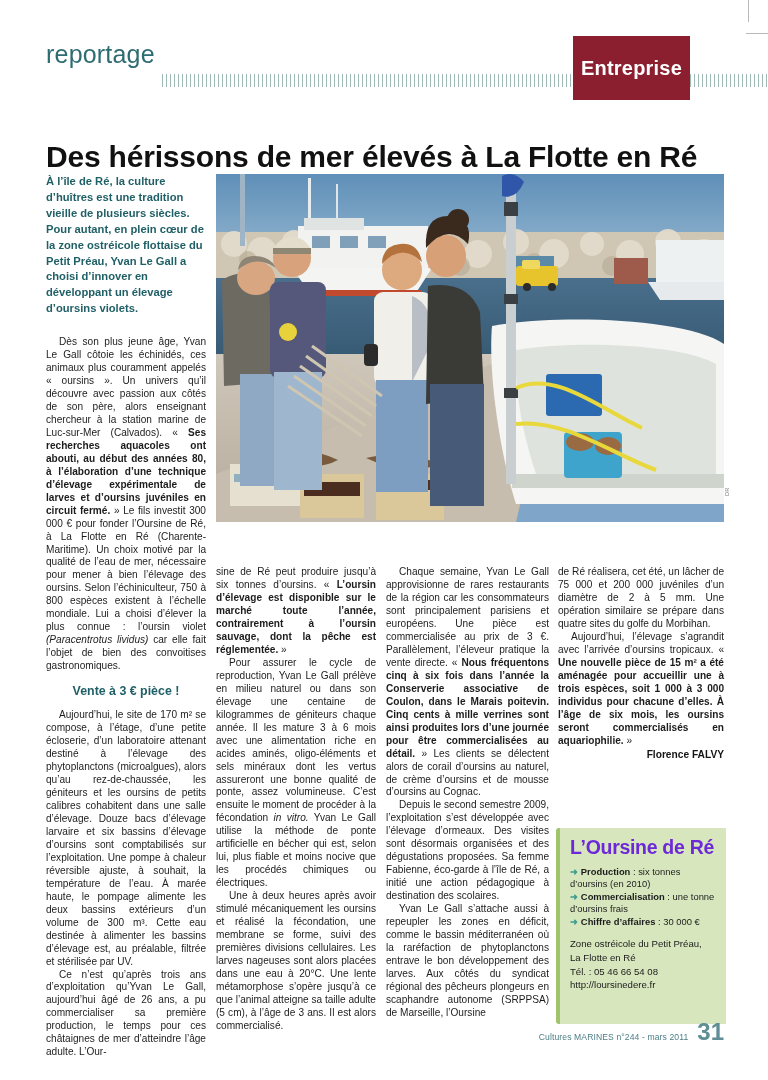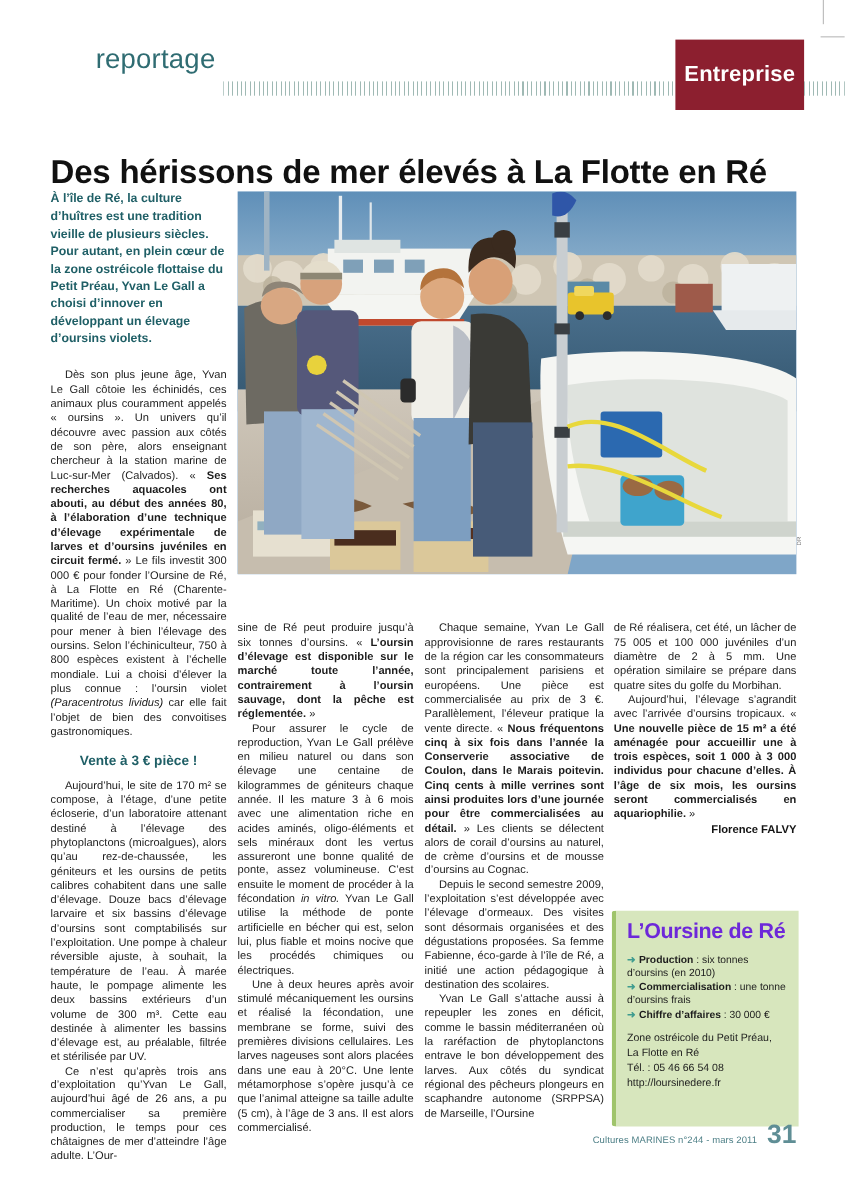--- a/index.html
+++ b/index.html
@@ -12,21 +12,21 @@
     position:relative;
     overflow:hidden;
   }
   .page{position:relative;width:768px;height:1080px;}
 
   
   .crop-v{position:absolute;left:748px;top:0;width:1px;height:22px;background:#b8b8b8;}
   .crop-h{position:absolute;left:746px;top:33px;width:22px;height:1px;background:#b8b8b8;}
 
   
-  .header{position:absolute;left:0;top:28px;width:680px;height:60px;margin-left:41px;}
+  .header{position:absolute;left:0;top:28px;width:680px;height:60px;}
   .kicker{
     position:absolute;left:46px;top:12px;
     font-size:25px;letter-spacing:.2px;
     color:#2f6c72;font-weight:400;
   }
   .hatch{
     position:absolute;top:46px;height:13px;
     background-image:repeating-linear-gradient(
       to right,
       #9fb9b4 0px,#9fb9b4 1px,
@@ -321,21 +321,21 @@
     <p>Une à deux heures après avoir stimulé mécaniquement les oursins et réalisé la fécondation, une membrane se forme, suivi des premières divisions cellulaires. Les larves nageuses sont alors placées dans une eau à 20°C. Une lente métamorphose s’opère jusqu’à ce que l’animal atteigne sa taille adulte (5 cm), à l’âge de 3 ans. Il est alors commercialisé.</p>
   </div>
 
   <div class="col col3">
     <p><span>Chaque semaine, Yvan Le Gall approvisionne de rares restaurants de la région car les consommateurs sont principalement parisiens et européens. Une pièce est commercialisée au prix de 3 €. Parallèlement, l’éleveur pratique la vente directe. « </span><span class="b">Nous fréquentons cinq à six fois dans l’année la Conserverie associative de Coulon, dans le Marais poitevin. Cinq cents à mille verrines sont ainsi produites lors d’une journée pour être commercialisées au détail.</span><span> » Les clients se délectent alors de corail d’oursins au naturel, de crème d’oursins et de mousse d’oursins au Cognac.</span></p>
     <p>Depuis le second semestre 2009, l’exploitation s’est développée avec l’élevage d’ormeaux. Des visites sont désormais organisées et des dégustations proposées. Sa femme Fabienne, éco-garde à l’île de Ré, a initié une action pédagogique à destination des scolaires.</p>
     <p>Yvan Le Gall s’attache aussi à repeupler les zones en déficit, comme le bassin méditerranéen où la raréfaction de phytoplanctons entrave le bon développement des larves. Aux côtés du syndicat régional des pêcheurs plongeurs en scaphandre autonome (SRPPSA) de Marseille, l’Oursine</p>
   </div>
 
   <div class="col col4">
-    <p class="noind">de Ré réalisera, cet été, un lâcher de 75 005 et 100 000 juvéniles d’un diamètre de 2 à 5 mm. Une opération similaire se prépare dans quatre sites du golfe du Morbihan.</p>
+    <p class="noind">de Ré réalisera, cet été, un lâcher de 75 000 et 200 000 juvéniles d’un diamètre de 2 à 5 mm. Une opération similaire se prépare dans quatre sites du golfe du Morbihan.</p>
     <p><span>Aujourd’hui, l’élevage s’agrandit avec l’arrivée d’oursins tropicaux. « </span><span class="b">Une nouvelle pièce de 15 m² a été aménagée pour accueillir une à trois espèces, soit 1 000 à 3 000 individus pour chacune d’elles. À l’âge de six mois, les oursins seront commercialisés en aquariophilie.</span><span> »</span></p>
     <p class="sig">Florence FALVY</p>
   </div>
 
   <aside class="infobox">
     <h3>L’Oursine de Ré</h3>
 
     <p class="ib-line">
       <span class="arrow">➜</span><span class="lbl">Production</span><span> : six tonnes d’oursins (en 2010)</span>
     </p>

